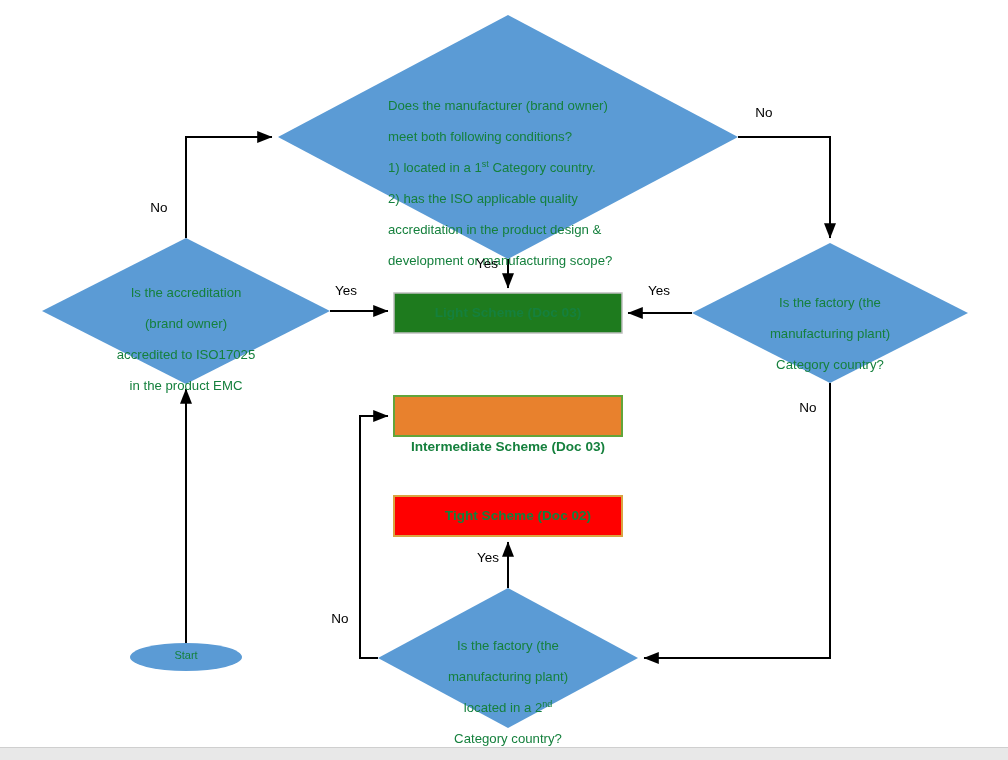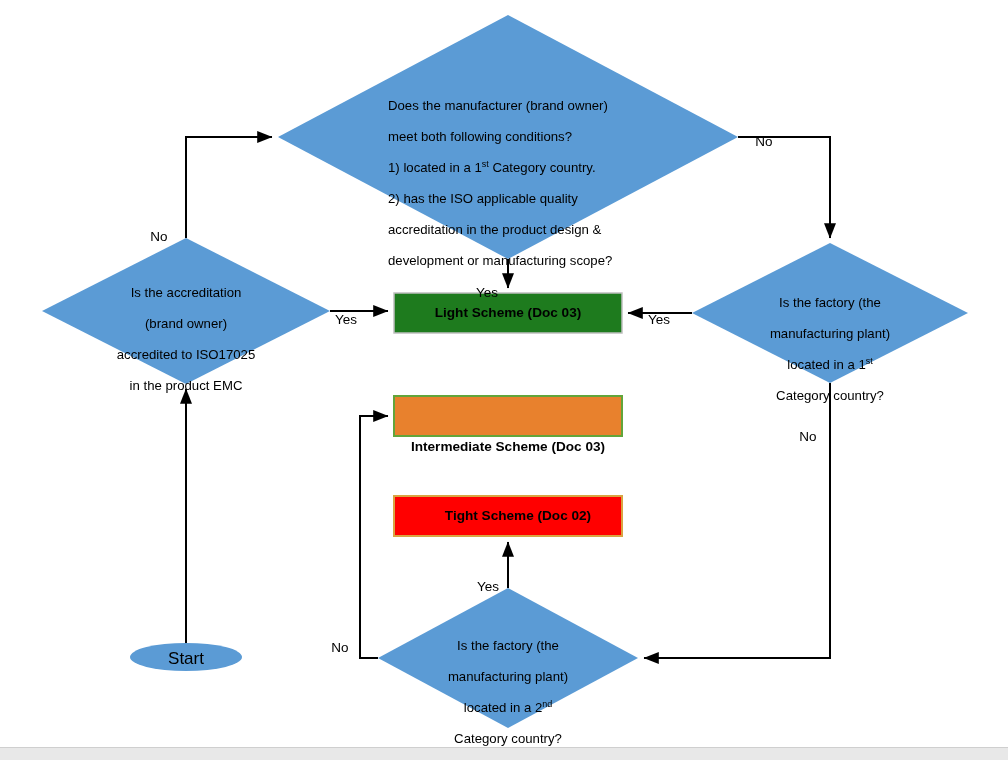--- a/index.html
+++ b/index.html
@@ -20,43 +20,42 @@
   }
   #flow-svg {
     position: absolute;
     left: 0;
     top: 0;
     width: 1008px;
     height: 760px;
   }
   .shape-label {
     position: absolute;
-    color: #000000;
+    color: #15803d;
     text-align: center;
     line-height: 1.18;
     pointer-events: none;
     white-space: pre-line;
   }
   .edge-label {
     position: absolute;
     color: #000000;
     font-size: 13.5px;
     text-align: center;
     line-height: 1;
-    margin-top: 29px;
   }
   .diamond-text {
     font-size: 13.2px;
   }
   .box-text {
     font-size: 13.6px;
     font-weight: bold;
   }
   .start-text {
-    font-size: 17px;
+    font-size: 11px;
   }
   .bottom-bar {
     position: absolute;
     left: 0;
     bottom: 0;
     width: 1008px;
     height: 12px;
     background: #e8e8e8;
     border-top: 1px solid #cfcfcf;
   }
@@ -126,21 +125,20 @@
   <div class="shape-label diamond-text" style="left:86px; top:269px; width:200px;">
     <div>Is the accreditation</div>
     <div>(brand owner)</div>
     <div>accredited to ISO17025</div>
     <div>in the product EMC</div>
   </div>
 
   <div class="shape-label diamond-text" style="left:730px; top:279px; width:200px;">
     <div>Is the factory  (the</div>
     <div>manufacturing plant)</div>
-    <div><span>located in a 1</span><sup>st</sup></div>
     <div>Category country?</div>
   </div>
 
   <div class="shape-label diamond-text" style="left:408px; top:622px; width:200px;">
     <div>Is the factory (the</div>
     <div>manufacturing plant)</div>
     <div><span>located in a 2</span><sup>nd</sup></div>
     <div>Category  country?</div>
   </div>
 

